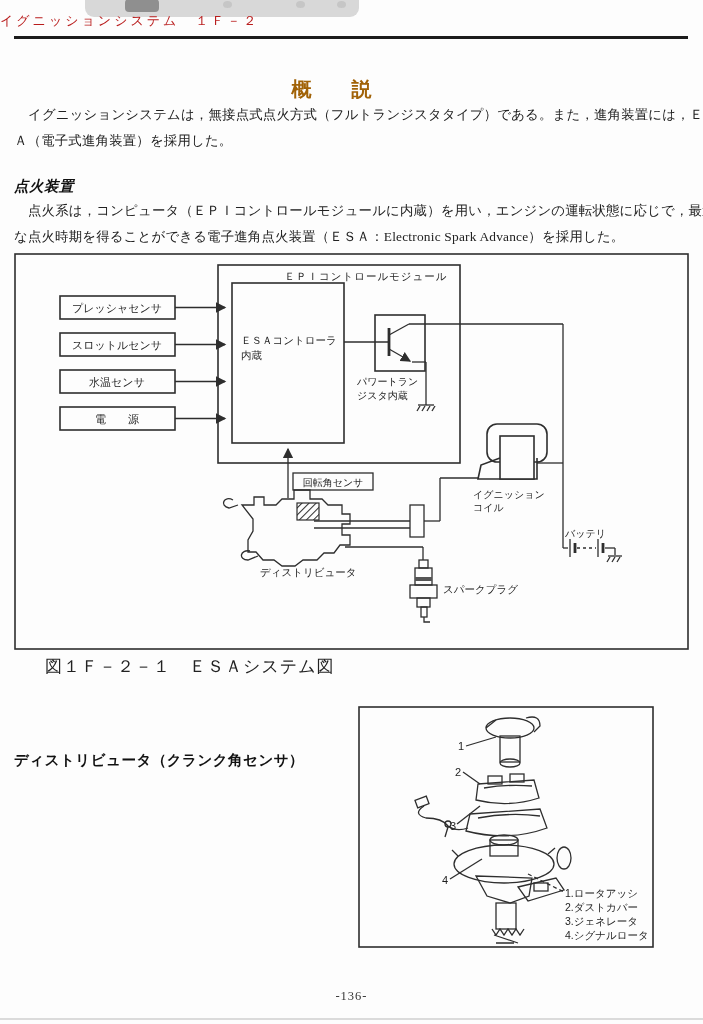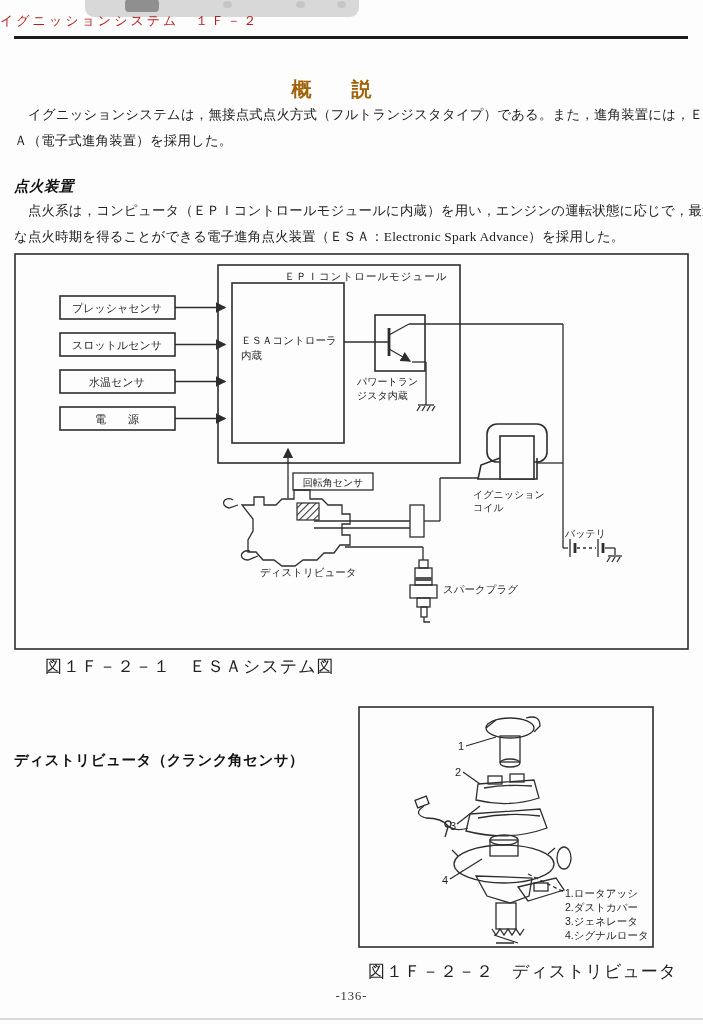--- a/index.html
+++ b/index.html
@@ -250,18 +250,17 @@
     </g>
 
     <g>
       <text x="207" y="191" font-size="10.5">1.ロータアッシ</text>
       <text x="207" y="205" font-size="10.5">2.ダストカバー</text>
       <text x="207" y="219" font-size="10.5">3.ジェネレータ</text>
       <text x="207" y="233" font-size="10.5">4.シグナルロータ</text>
     </g>
   </svg>
 
-  <div class="abs caption" style="left:368px;top:960px;">図１Ｆ－２－２　ディストリビュータ</div>
 
   <div class="abs pageno">-136-</div>
 
   <div class="abs bottom-line"></div>
 </div>
 
 </body></html>

